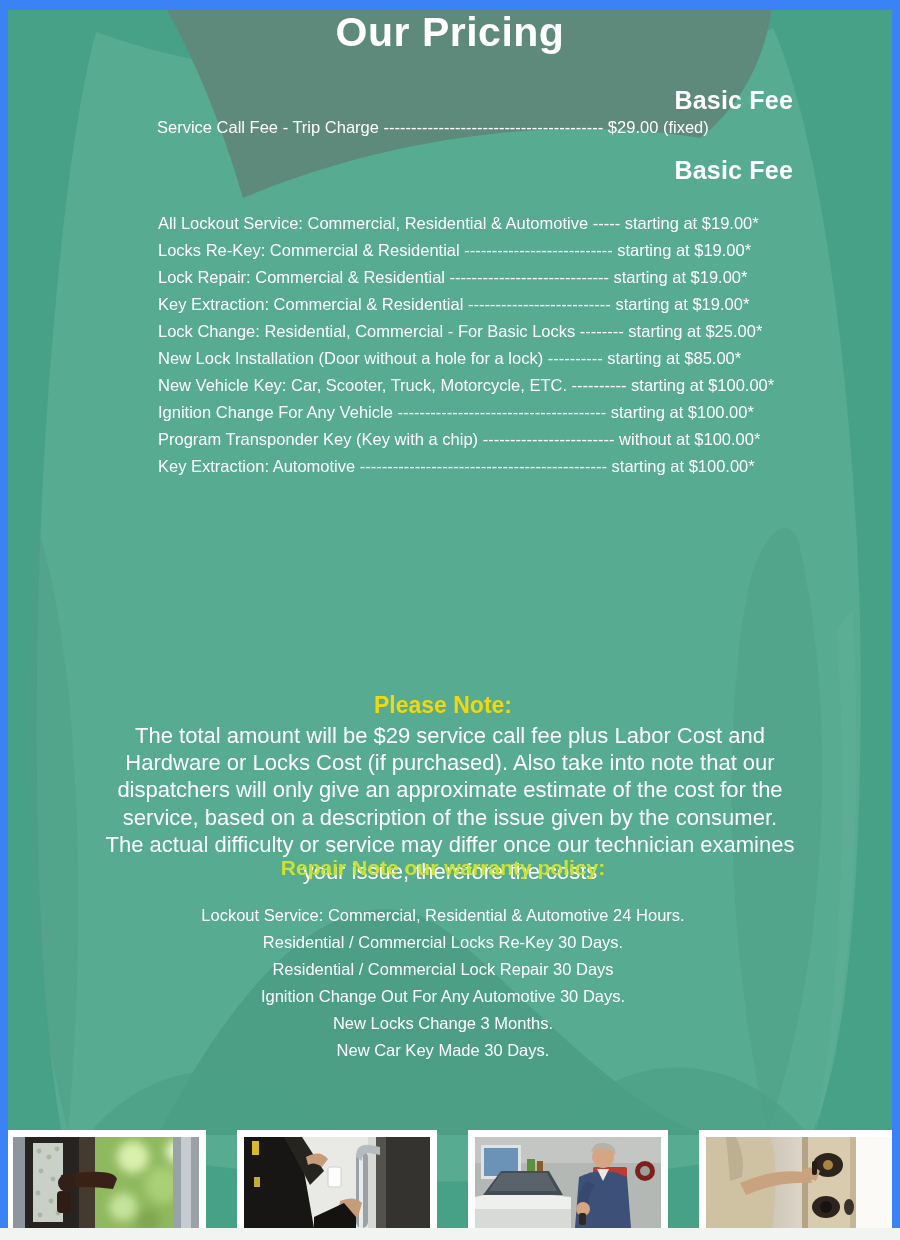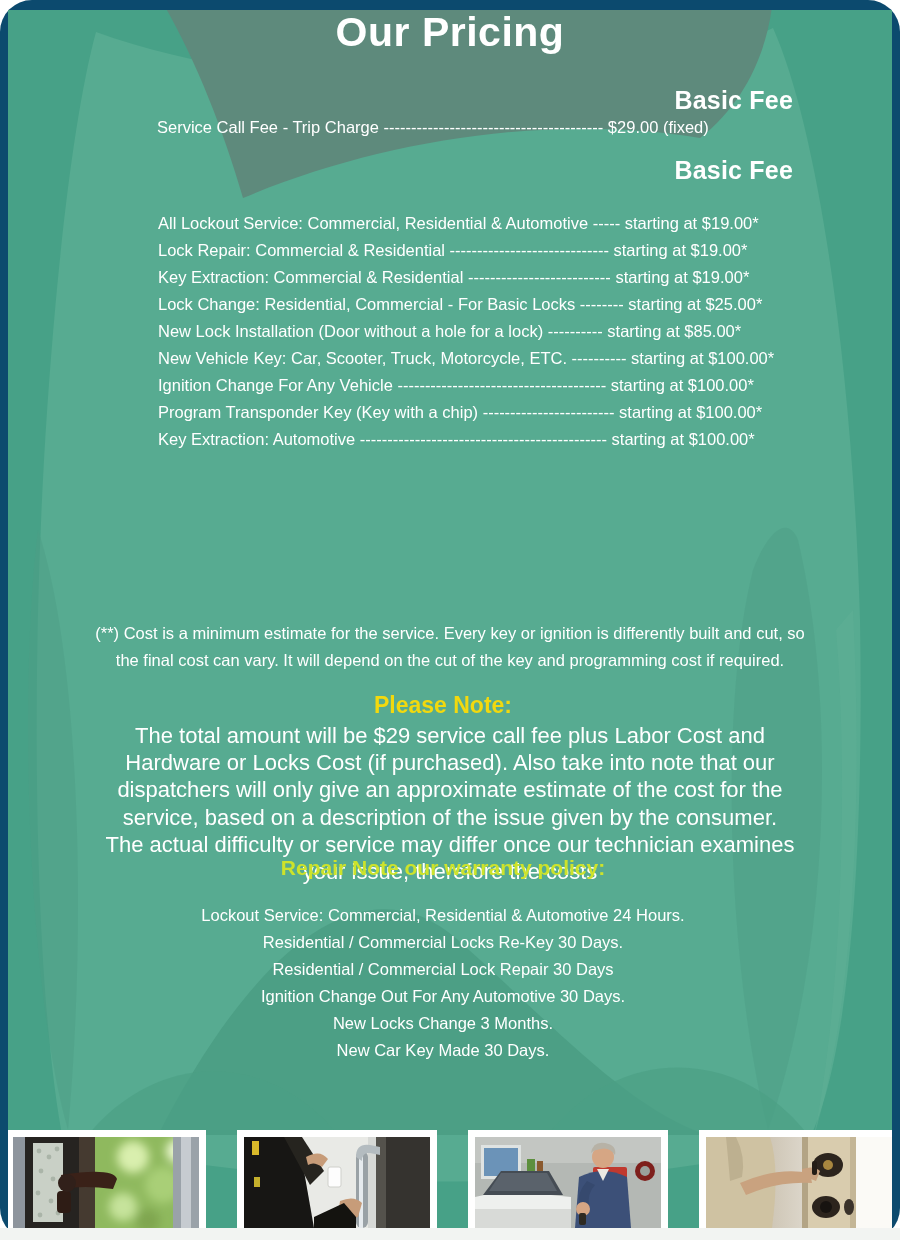--- a/index.html
+++ b/index.html
@@ -1,18 +1,18 @@
 <!DOCTYPE html>
 <html><head>
 <meta charset="utf-8">
 <style>
   html,body{margin:0;padding:0;background:#ffffff;}
   body{width:900px;height:1240px;position:relative;overflow:hidden;
        font-family:"Liberation Sans","DejaVu Sans",sans-serif;-webkit-font-smoothing:antialiased;}
-  .page-frame{position:absolute;left:0;top:0;width:900px;height:1240px;background:#0c4a6e;border-radius:32px;}
+  .page-frame{position:absolute;left:0;top:0;width:900px;height:1240px;background:#3b82f6;}
   .content{position:absolute;left:8px;top:10px;width:884px;height:1218px;background:#47a187;overflow:hidden;}
   .bg-svg{position:absolute;left:0;top:0;width:884px;height:1218px;display:block;}
   .footer-strip{position:absolute;left:0;bottom:0;width:900px;height:12px;background:#f2f4f2;}
 
   .page-title{position:absolute;left:0;top:-4px;width:884px;text-align:center;
     color:#ffffff;font-size:41px;font-weight:bold;letter-spacing:0.5px;line-height:52px;}
 
   .section-heading{position:absolute;width:700px;left:85px;text-align:right;color:#ffffff;
     font-size:25px;font-weight:bold;letter-spacing:0.2px;}
   .h-basic1{top:76px;}
@@ -74,31 +74,31 @@
     </svg>
 
     <div class="page-title">Our Pricing</div>
 
     <div class="section-heading h-basic1">Basic Fee</div>
     <div class="fee-line">Service Call Fee - Trip Charge ---------------------------------------- $29.00 (fixed)</div>
 
     <div class="section-heading h-basic2">Basic Fee</div>
     <div class="price-list">
       <div>All Lockout Service: Commercial, Residential &amp; Automotive ----- starting at $19.00*</div>
+      <div>Locks Re-Key: Commercial &amp; Residential --------------------------- starting at $19.00*</div>
       <div>Lock Repair: Commercial &amp; Residential ----------------------------- starting at $19.00*</div>
       <div>Key Extraction: Commercial &amp; Residential -------------------------- starting at $19.00*</div>
       <div>Lock Change: Residential, Commercial - For Basic Locks -------- starting at $25.00*</div>
       <div>New Lock Installation (Door without a hole for a lock) ---------- starting at $85.00*</div>
       <div>New Vehicle Key: Car, Scooter, Truck, Motorcycle, ETC. ---------- starting at $100.00*</div>
       <div>Ignition Change For Any Vehicle -------------------------------------- starting at $100.00*</div>
-      <div>Program Transponder Key (Key with a chip) ------------------------ starting at $100.00*</div>
+      <div>Program Transponder Key (Key with a chip) ------------------------ without at $100.00*</div>
       <div>Key Extraction: Automotive --------------------------------------------- starting at $100.00*</div>
     </div>
 
-    <div class="note-block note2">(**) Cost is a minimum estimate for the service. Every key or ignition is differently built and cut, so the final cost can vary. It will depend on the cut of the key and programming cost if required.</div>
 
     <div class="yellow-heading please-note-h">Please Note:</div>
     <div class="please-note-body">The total amount will be $29 service call fee plus Labor Cost and Hardware or Locks Cost (if purchased). Also take into note that our dispatchers will only give an approximate estimate of the cost for the service, based on a description of the issue given by the consumer. The actual difficulty or service may differ once our technician examines your issue, therefore the costs</div>
 
     <div class="yellow-heading warranty-h">Repair Note our warranty policy:</div>
     <div class="warranty-list">
       <div>Lockout Service: Commercial, Residential &amp; Automotive 24 Hours.</div>
       <div>Residential / Commercial Locks Re-Key 30 Days.</div>
       <div>Residential / Commercial Lock Repair 30 Days</div>
       <div>Ignition Change Out For Any Automotive 30 Days.</div>

